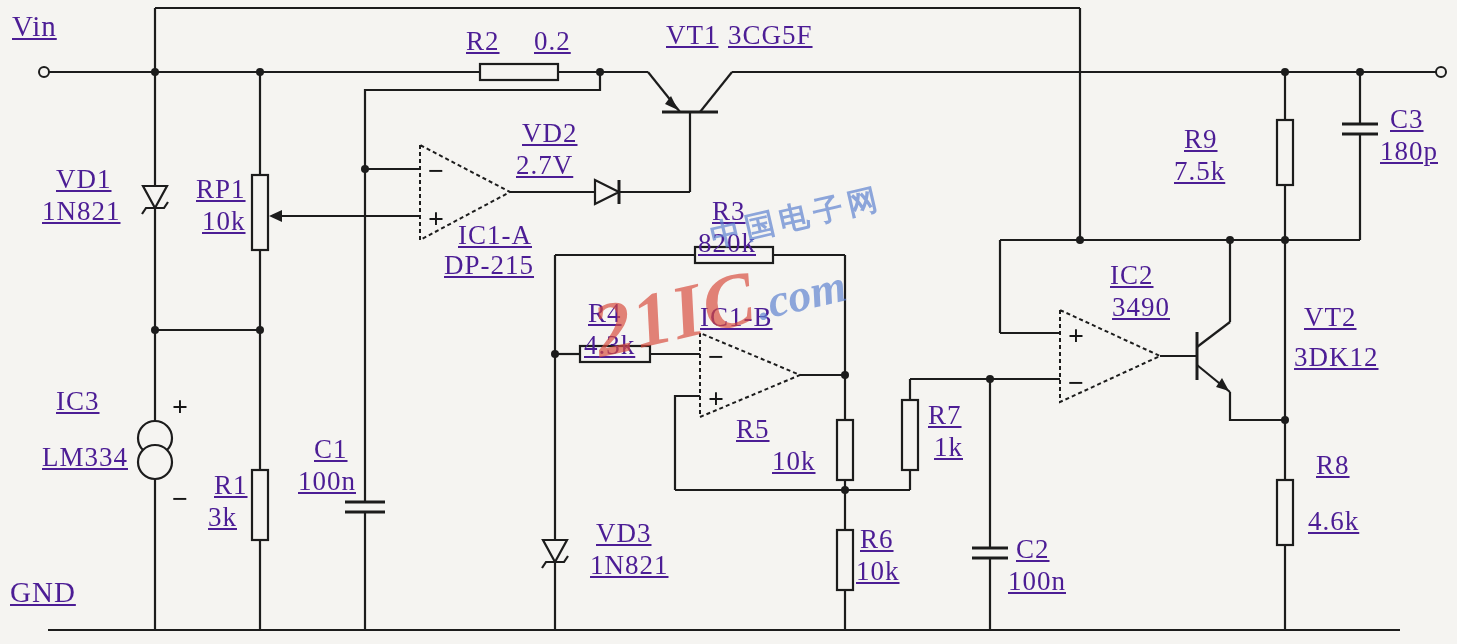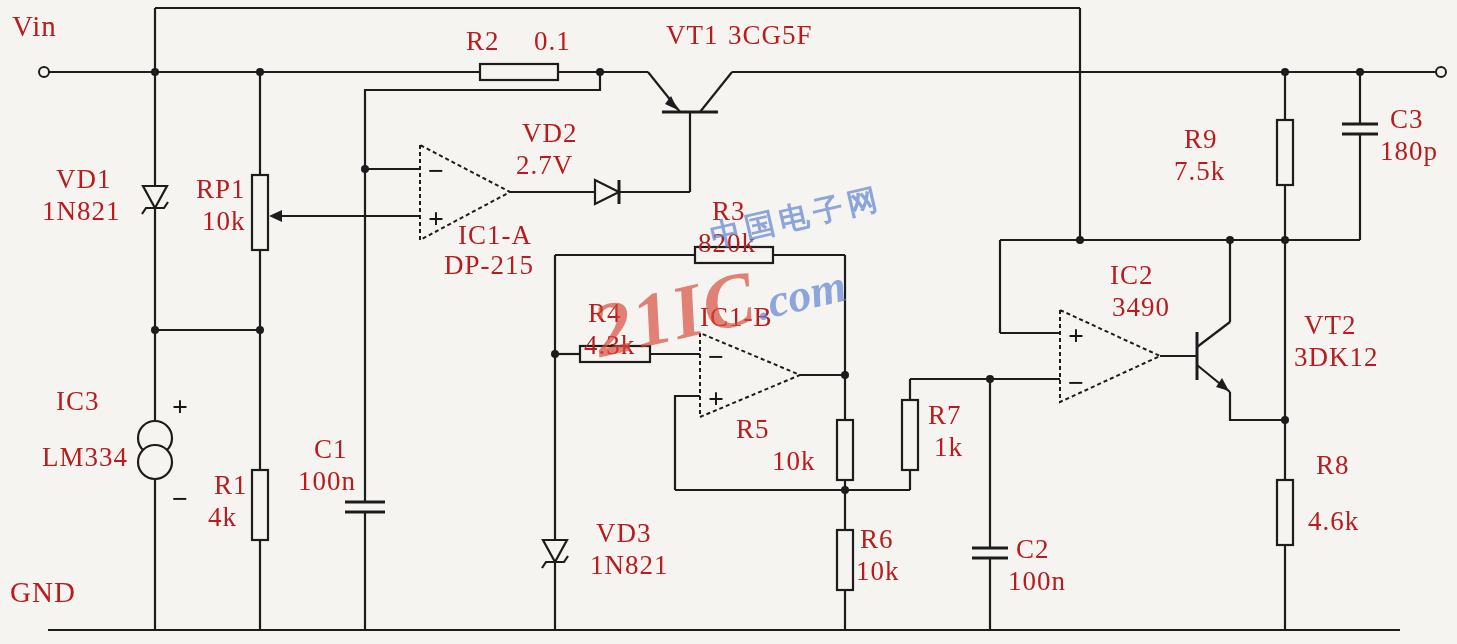--- a/index.html
+++ b/index.html
@@ -13,21 +13,21 @@
   .sym{stroke:#1c1c1c;stroke-width:2.2;fill:#f5f4f1;}
   .symfill{stroke:#1c1c1c;stroke-width:2.2;fill:#f5f4f1;}
   .bar{stroke:#1c1c1c;stroke-width:3;fill:none;}
   .tri{stroke:#1c1c1c;stroke-width:2;fill:none;stroke-dasharray:4 3;}
   .dot{fill:#1c1c1c;stroke:none;}
   .term{fill:#f5f4f1;stroke:#1c1c1c;stroke-width:2;}
   .arrow{fill:#1c1c1c;stroke:none;}
   .sign{font-family:"Liberation Serif","DejaVu Serif",serif;font-size:28px;fill:#161616;font-weight:bold;}
   .lbl{
     position:absolute;font-size:27px;line-height:1;white-space:nowrap;
-    letter-spacing:1px;color:#b91c1c;
+    letter-spacing:1px;color:#4c1d95;text-decoration:underline;
   }
   .lbl.big{font-size:29px;}
   .watermark{
     position:absolute;left:575px;top:248px;transform:rotate(-13deg);
     transform-origin:left top;pointer-events:none;opacity:.85;
   }
   .wm-site{
     color:rgba(91,127,208,.8);font-size:30px;letter-spacing:5px;
     margin-left:135px;font-weight:bold;
   }
@@ -241,21 +241,21 @@
   <span class="lbl big" style="left:1477px;top:12px">Vo</span>
   <span class="lbl big" style="left:10px;top:578px">GND</span>
 
   <span class="lbl" style="left:56px;top:166px">VD1</span>
   <span class="lbl" style="left:42px;top:198px">1N821</span>
 
   <span class="lbl" style="left:196px;top:176px">RP1</span>
   <span class="lbl" style="left:202px;top:208px">10k</span>
 
   <span class="lbl" style="left:466px;top:28px">R2</span>
-  <span class="lbl" style="left:534px;top:28px">0.1</span>
+  <span class="lbl" style="left:534px;top:28px">0.2</span>
 
   <span class="lbl" style="left:666px;top:22px">VT1</span>
   <span class="lbl" style="left:728px;top:22px">3CG5F</span>
 
   <span class="lbl" style="left:522px;top:120px">VD2</span>
   <span class="lbl" style="left:516px;top:152px">2.7V</span>
 
   <span class="lbl" style="left:458px;top:222px">IC1-A</span>
   <span class="lbl" style="left:444px;top:252px">DP-215</span>
 
@@ -279,29 +279,29 @@
   <span class="lbl" style="left:596px;top:520px">VD3</span>
   <span class="lbl" style="left:590px;top:552px">1N821</span>
 
   <span class="lbl" style="left:314px;top:436px">C1</span>
   <span class="lbl" style="left:298px;top:468px">100n</span>
 
   <span class="lbl" style="left:56px;top:388px">IC3</span>
   <span class="lbl" style="left:42px;top:444px">LM334</span>
 
   <span class="lbl" style="left:214px;top:472px">R1</span>
-  <span class="lbl" style="left:208px;top:504px">4k</span>
+  <span class="lbl" style="left:208px;top:504px">3k</span>
 
   <span class="lbl" style="left:1016px;top:536px">C2</span>
   <span class="lbl" style="left:1008px;top:568px">100n</span>
 
   <span class="lbl" style="left:1110px;top:262px">IC2</span>
   <span class="lbl" style="left:1112px;top:294px">3490</span>
 
-  <span class="lbl" style="left:1304px;top:312px">VT2</span>
+  <span class="lbl" style="left:1304px;top:304px">VT2</span>
   <span class="lbl" style="left:1294px;top:344px">3DK12</span>
 
   <span class="lbl" style="left:1184px;top:126px">R9</span>
   <span class="lbl" style="left:1174px;top:158px">7.5k</span>
 
   <span class="lbl" style="left:1390px;top:106px">C3</span>
   <span class="lbl" style="left:1380px;top:138px">180p</span>
 
   <span class="lbl" style="left:1316px;top:452px">R8</span>
   <span class="lbl" style="left:1308px;top:508px">4.6k</span>

